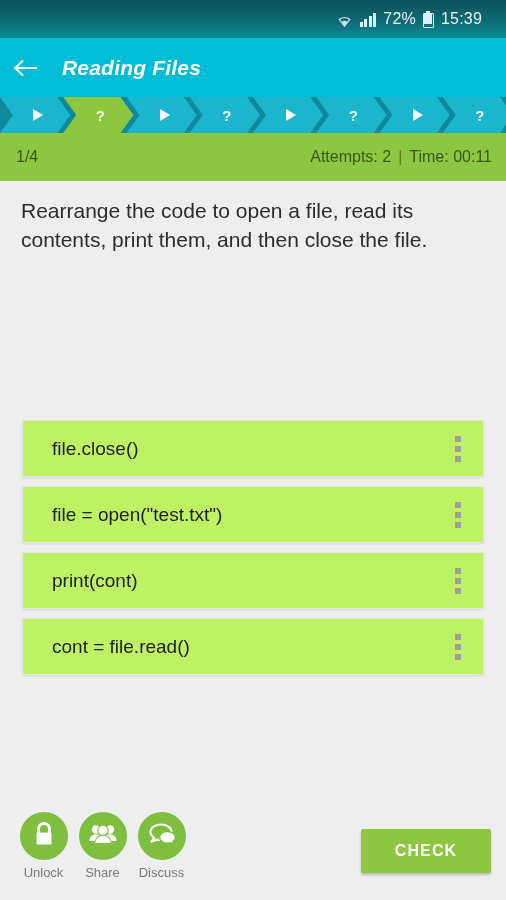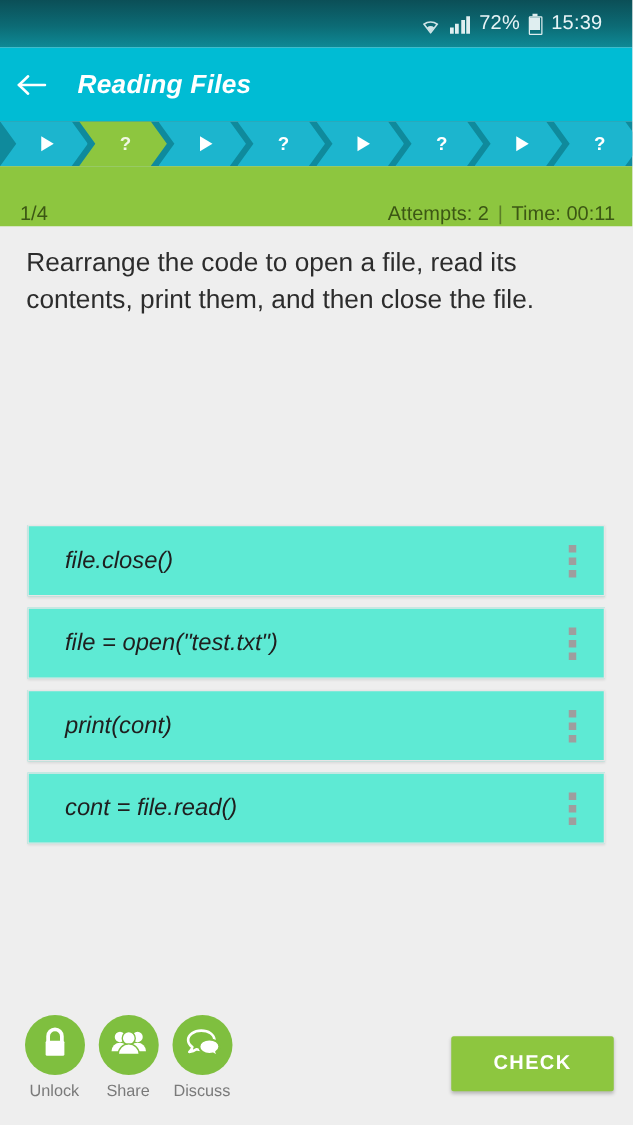--- a/index.html
+++ b/index.html
@@ -96,21 +96,21 @@
     border-top: 6.5px solid transparent;
     border-bottom: 6.5px solid transparent;
     position: relative; left: 3px;
   }
 
   
   .stats-bar {
     position: absolute; top: 133px; left: 0;
     width: 506px; height: 48px;
     background: #8dc63f;
-    display: flex; align-items: flex-end; justify-content: space-between;
+    display: flex; align-items: center; justify-content: space-between;
     padding: 0 14px 0 16px;
   }
   .stats-left { color: #3c5714; font-size: 16px; }
   .stats-right { color: #3c5714; font-size: 16px; display: flex; align-items: center; }
   .stats-sep { margin: 0 7px; color: #5b7d27; }
 
   
   .question {
     position: absolute; top: 196px; left: 0;
     width: 457px;
@@ -121,27 +121,26 @@
   }
 
   
   .cards {
     position: absolute; top: 420px; left: 22px;
     width: 462px;
   }
   .card {
     position: relative;
     width: 462px; height: 57px;
-    background: #5eead4;
+    background: #bef264;
     border: 1px solid #e6e6e6;
     margin-bottom: 9px;
     box-shadow: 0 1px 2px rgba(0,0,0,.10);
     display: flex; align-items: center;
     cursor: move;
-    font-style: italic;
   }
   .card-text {
     color: #1f1f1f; font-size: 19px;
     margin-left: 29px;
     white-space: nowrap;
   }
   .drag-handle {
     position: absolute; right: 22px; top: 50%;
     transform: translateY(-50%);
     display: flex; flex-direction: column; gap: 4px;

